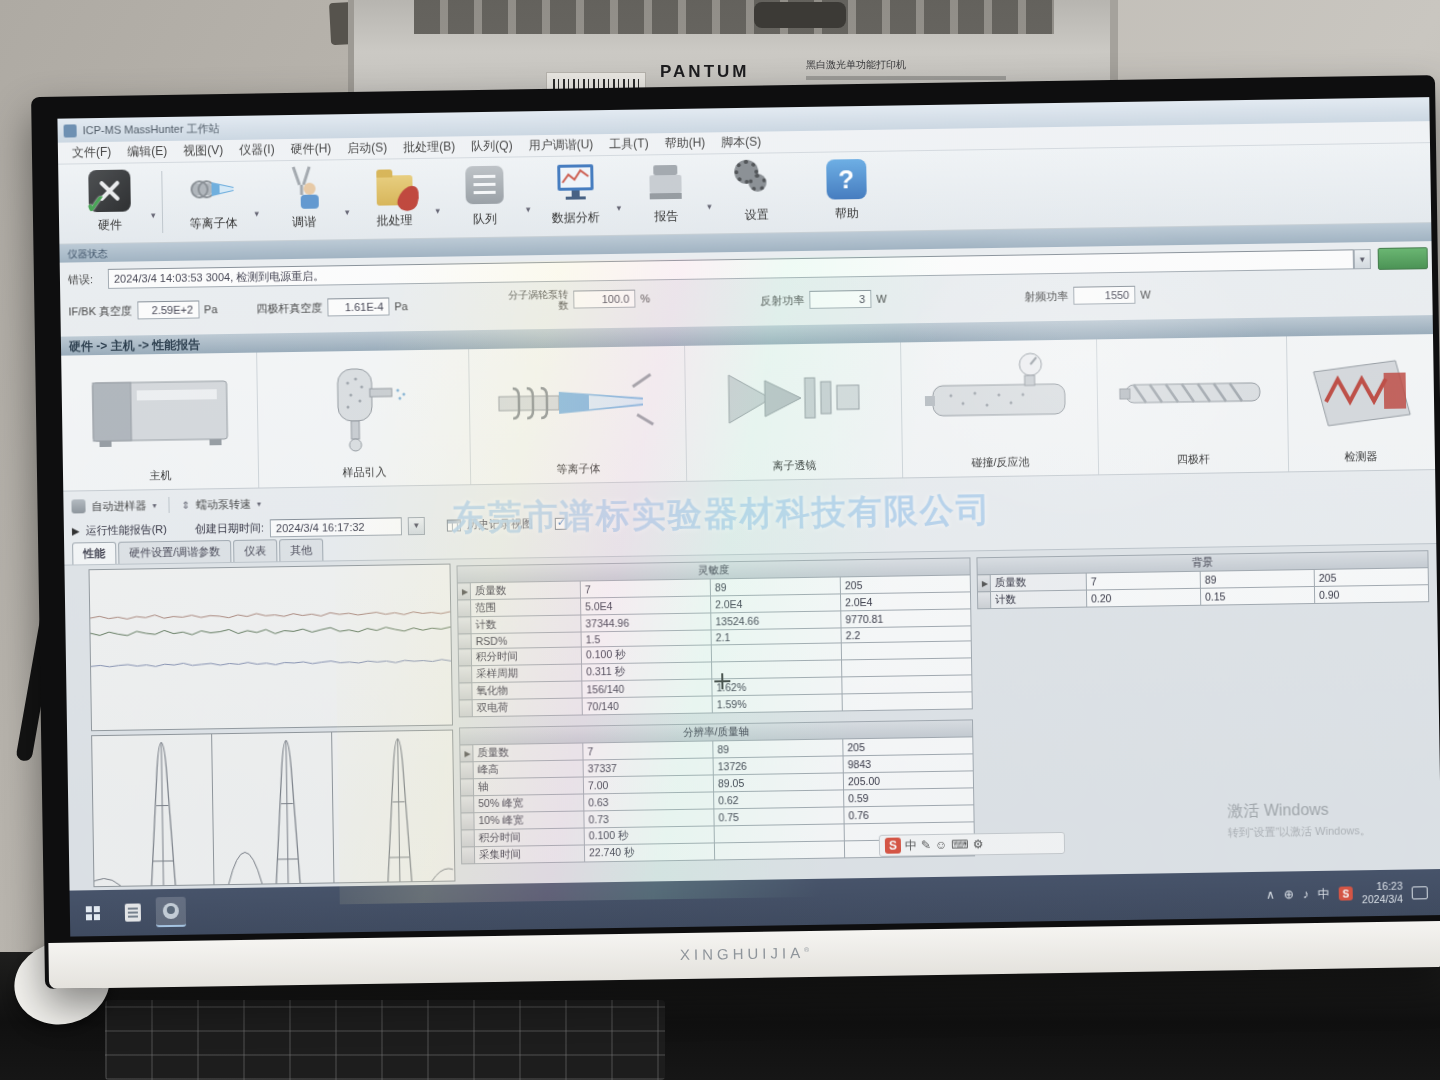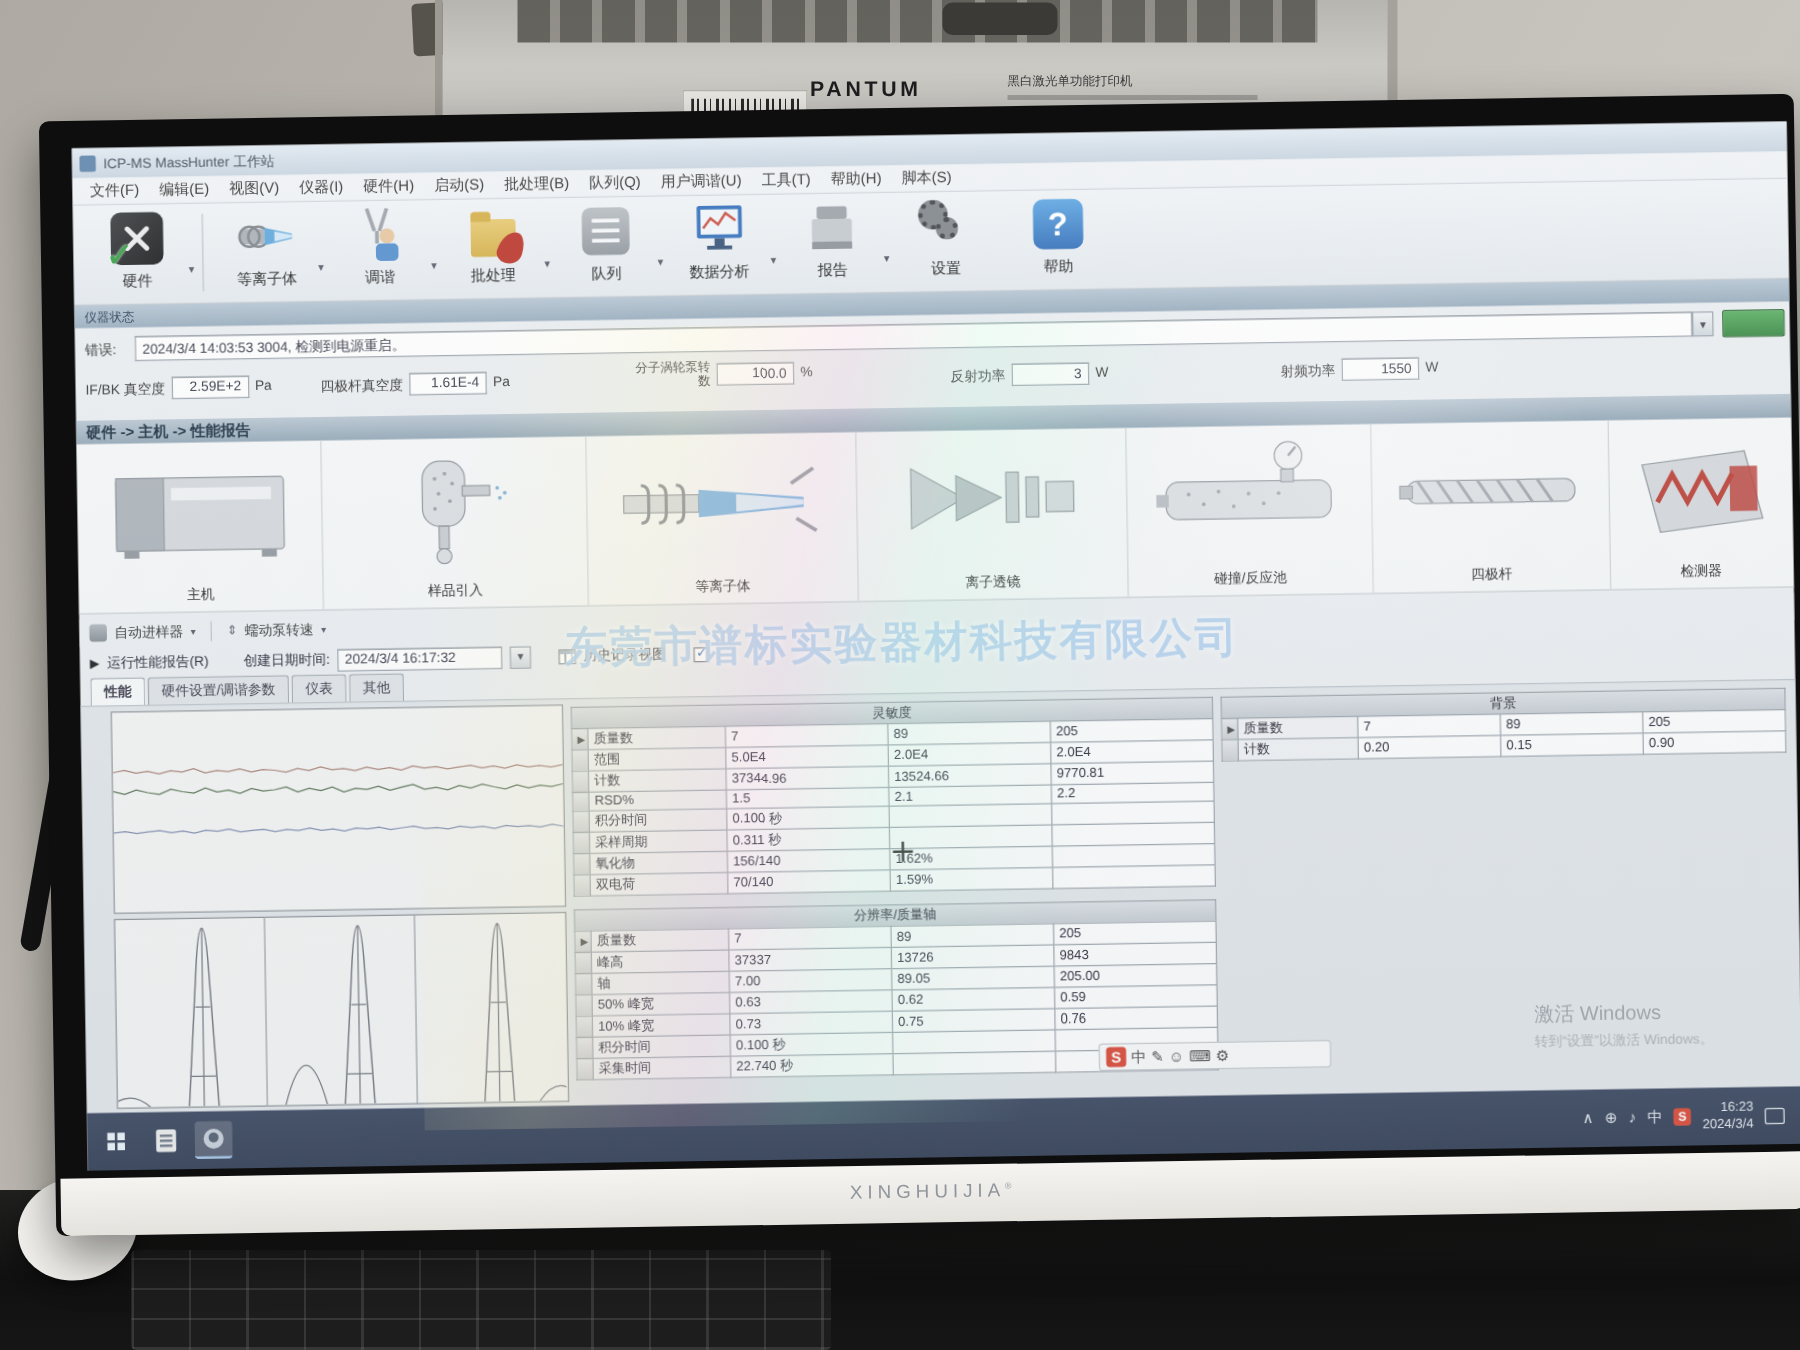--- a/index.html
+++ b/index.html
@@ -11,21 +11,21 @@
   
   .printer{left:348px;top:0;width:770px;height:128px;background:linear-gradient(180deg,#b7b5b0,#cbc9c4 40%,#c2c0bb);
            border-left:6px solid #9d9a94;border-right:8px solid #a5a29c;}
   .printer-vents{left:60px;top:0;width:640px;height:34px;
       background:repeating-linear-gradient(90deg,#55534e 0 26px,#8a8781 26px 34px);opacity:.85;}
   .printer-handle{left:400px;top:2px;width:92px;height:26px;background:#3c3a36;border-radius:8px;}
   .barcode-sticker{left:192px;top:72px;width:100px;height:44px;background:#e9e7e2;border:1px solid #b6b3ad;}
   .barcode{position:absolute;left:6px;top:6px;width:88px;height:22px;
       background:repeating-linear-gradient(90deg,#2a2a2a 0 2px,#e9e7e2 2px 5px,#2a2a2a 5px 6px,#e9e7e2 6px 10px);}
   .barcode-num{position:absolute;left:4px;top:30px;font-size:7px;color:#555;letter-spacing:1px;}
-  .printer-brand{left:294px;top:62px;font-size:17px;font-weight:bold;color:#1d1d1f;letter-spacing:3px;}
+  .printer-brand{left:306px;top:62px;font-size:17px;font-weight:bold;color:#1d1d1f;letter-spacing:3px;}
   .printer-desc{left:452px;top:58px;font-size:10px;color:#3a3a3c;}
   .printer-model{left:306px;top:88px;font-size:9px;color:#4a4a4c;}
   .printer-line{left:452px;top:76px;width:200px;height:4px;background:rgba(80,80,80,.35);}
   .printer-line2{left:452px;top:86px;width:160px;height:4px;background:rgba(80,80,80,.25);}
   .wall-cable{left:330px;top:0;width:120px;height:42px;background:#56534d;transform:rotate(-3deg);border-radius:4px;}
 
   .desk{left:0;top:952px;width:1440px;height:128px;background:linear-gradient(180deg,#20201f,#101010 55%,#161616);}
   .keyboard{left:105px;top:1000px;width:560px;height:80px;background:#1d1d1d;border-radius:4px;
       background-image:repeating-linear-gradient(90deg,rgba(120,120,120,.28) 0 2px,transparent 2px 46px),
                        repeating-linear-gradient(0deg,rgba(120,120,120,.28) 0 2px,transparent 2px 24px);}

